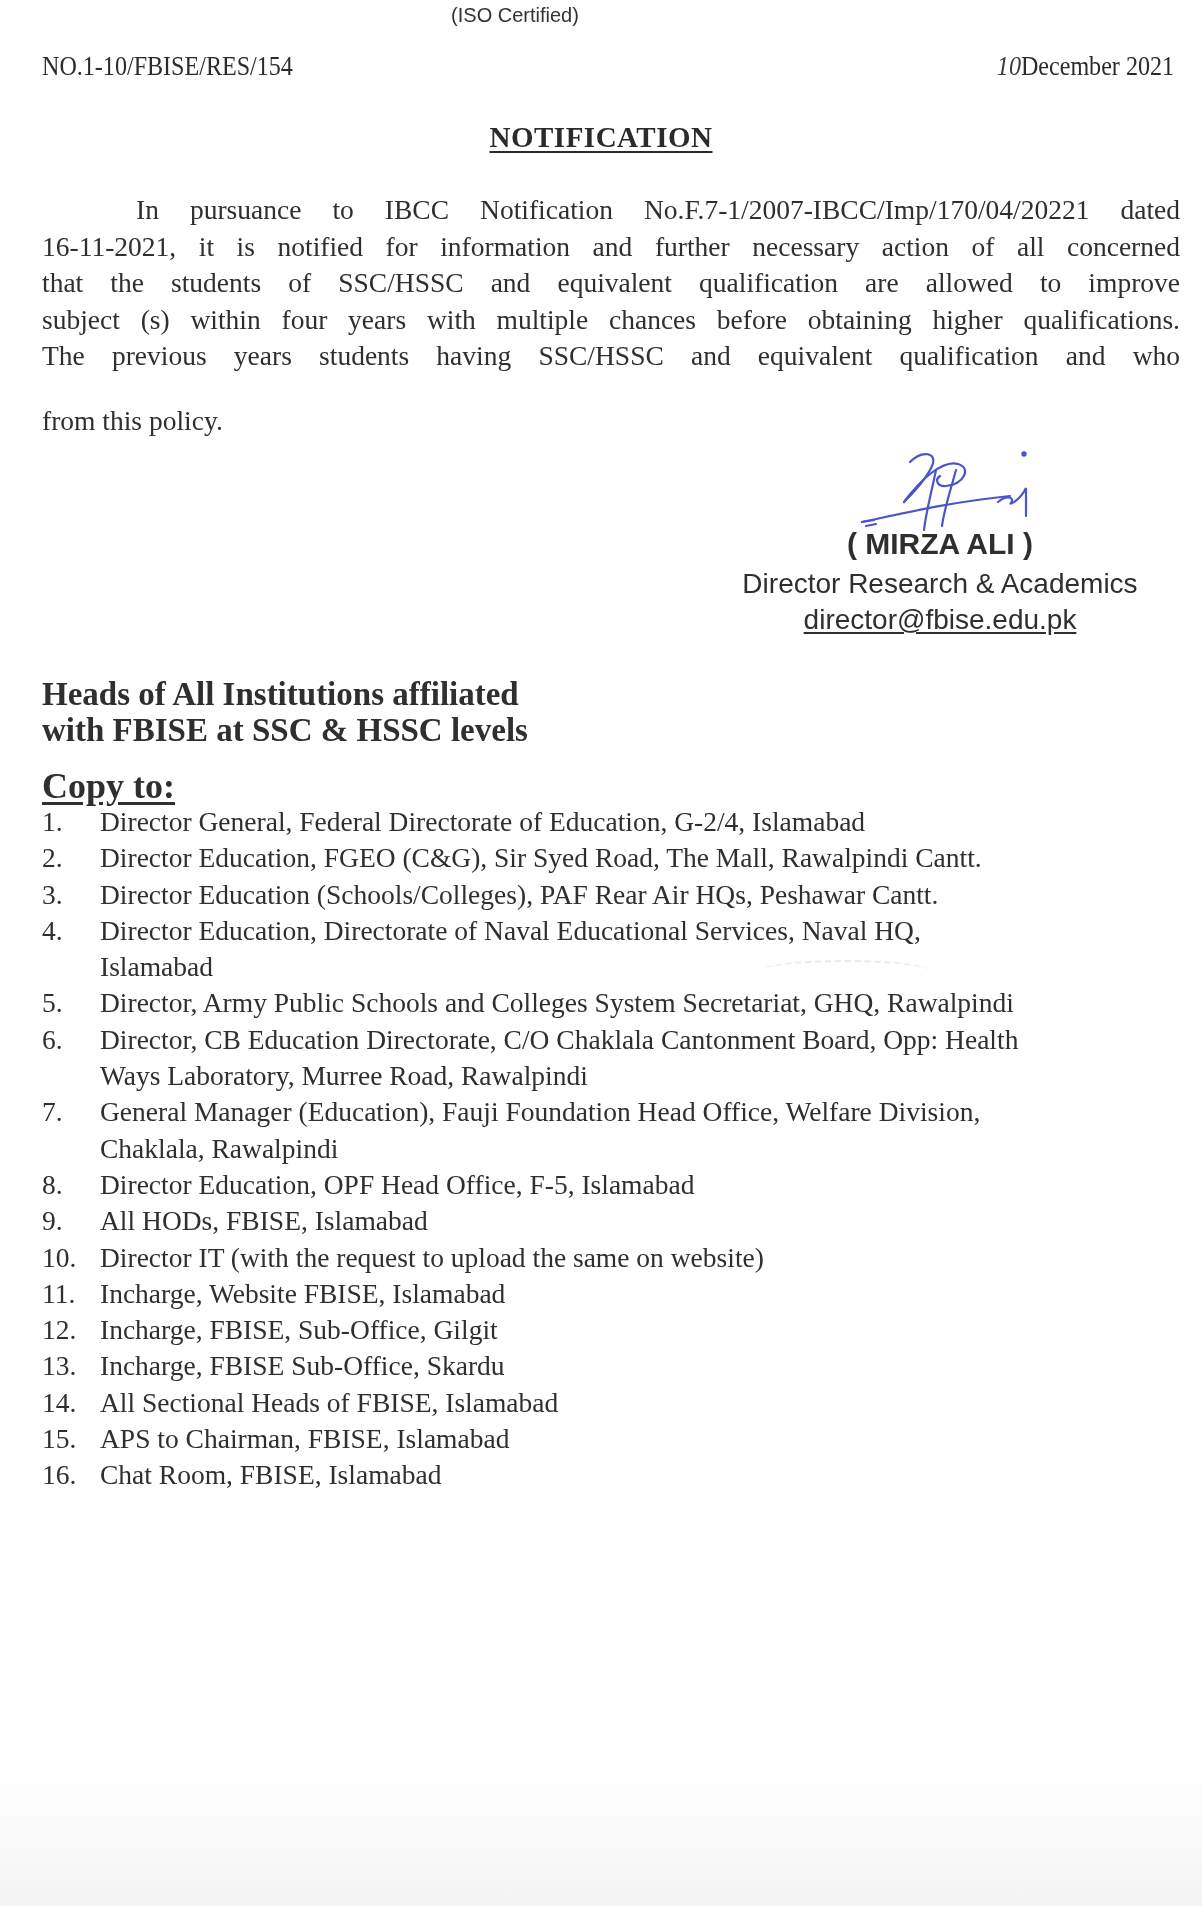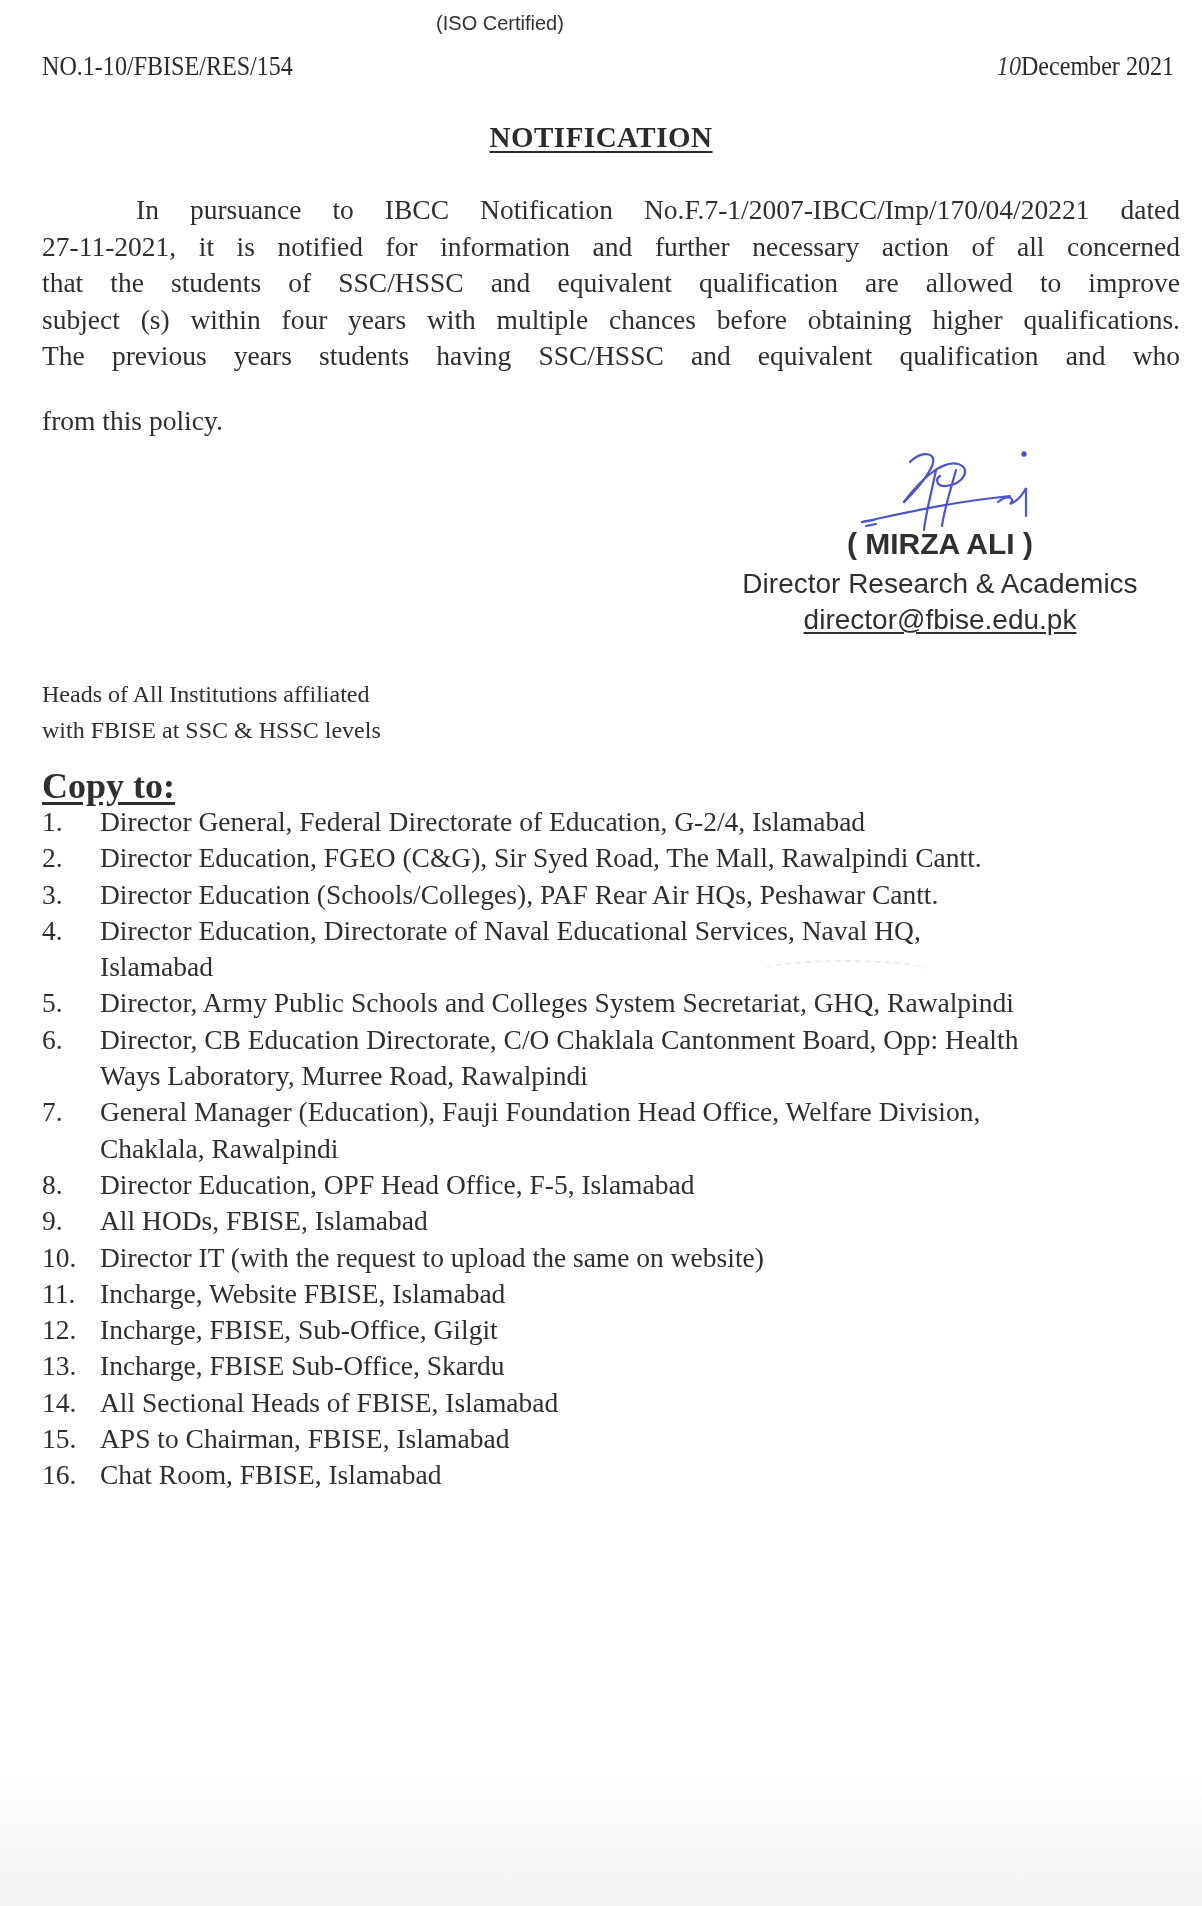--- a/index.html
+++ b/index.html
@@ -1,39 +1,39 @@
 <!DOCTYPE html>
 <html><head>
 <meta charset="utf-8">
 <style>
   html, body { margin:0; padding:0; background:#ffffff; }
   body { width:1202px; height:1906px; position:relative; overflow:hidden;
          font-family:"Liberation Serif", serif; color:#2b2b2b; }
   .page { position:absolute; left:0; top:0; width:1202px; height:1906px;
           background:linear-gradient(#ffffff 0%, #ffffff 93%, #f3f3f3 100%); }
   .abs { position:absolute; white-space:nowrap; }
-  .iso { top:8px; left:0; width:1000px; text-align:center;
-         font-family:"Liberation Sans", sans-serif; font-size:20px; line-height:30px; color:#333; }
+  .iso { top:0px; left:0; width:1000px; text-align:center;
+         font-family:"Liberation Sans", sans-serif; font-size:20px; line-height:30px; color:#333;padding-left:15px; }
   .ref { top:48px; left:42px; font-size:28px; line-height:36px; transform:scaleX(0.86); transform-origin:left; }
   .date { top:48px; right:28px; font-size:28px; line-height:36px; transform:scaleX(0.86); transform-origin:right; }
   .date .day { font-style:italic; color:#3a3a3a; }
   .title { top:118px; left:0; width:1202px; text-align:center; font-weight:bold; font-size:29px; line-height:38px; }
   .title span { text-decoration:underline; text-decoration-thickness:2px; text-underline-offset:4px; letter-spacing:0.5px; }
   .para { position:absolute; top:192px; left:42px; width:1138px; font-size:27.5px; line-height:36.6px;
           text-align:justify; color:#2f2f2f; }
   .para .line { display:block; text-align:justify; text-align-last:justify; white-space:normal; }
   .para .line.first { text-indent:94px; }
   .para .line.last { text-align-last:left;margin-top:28px; }
   .sig-svg { position:absolute; left:860px; top:440px; }
   .sig { position:absolute; left:700px; width:480px; text-align:center; font-family:"Liberation Sans", sans-serif; color:#2f2f2f; }
   .sig-name { top:525px; font-size:30px; font-weight:bold; line-height:38px; }
   .sig-role { top:566px; font-size:28px; line-height:36px; }
   .sig-email { top:602px; font-size:28px; line-height:36px; text-decoration:underline; text-underline-offset:3px; }
   .sig-phone { top:638px; font-size:28px; line-height:36px; }
-  .addr { position:absolute; left:42px; top:676px; font-size:24px; line-height:36.4px; color:#2f2f2f; }
+  .addr { position:absolute; left:42px; top:676px; font-size:33px; line-height:36.4px; color:#2f2f2f;font-weight:bold; }
   .copy-head { position:absolute; left:42px; top:767px; font-size:36px; line-height:38px; font-weight:bold;
                text-decoration:underline; text-underline-offset:4px; color:#2f2f2f; }
   .list { position:absolute; left:42px; top:804px; width:1150px; font-size:27.5px; line-height:36.3px; color:#2f2f2f; margin:0; padding:0; }
   .item { display:flex; }
   .num { width:58px; flex:none; }
   .txt { flex:1; }
   .stain { position:absolute; left:760px; top:960px; width:170px; height:20px; border-top:2px dashed #ddd; border-radius:50% 50% 0 0; opacity:.6; }
 </style>
 </head>
 <body>
@@ -47,21 +47,21 @@
   <div class="abs date">
     <span class="day">10</span><span>December 2021</span>
   </div>
 
   <div class="abs title">
     <span>NOTIFICATION</span>
   </div>
 
   <div class="para">
     <span class="line first">In pursuance to IBCC Notification No.F.7-1/2007-IBCC/Imp/170/04/20221 dated</span>
-    <span class="line">27-11-2021, it is notified for information and further necessary action of all concerned</span>
+    <span class="line">16-11-2021, it is notified for information and further necessary action of all concerned</span>
     <span class="line">that the students of SSC/HSSC and equivalent qualification are allowed to improve</span>
     <span class="line">subject (s) within four years with multiple chances before obtaining higher qualifications.</span>
     <span class="line">The previous years students having SSC/HSSC and equivalent qualification and who</span>
     <span class="line last">from this policy.</span>
   </div>
 
   <svg class="sig-svg" width="180" height="105" viewBox="0 0 180 105">
     <g fill="none" stroke="#4a55c8" stroke-width="2.2" stroke-linecap="round">
       <path d="M50 22 C62 10, 78 12, 72 26 C66 40, 48 58, 44 62"></path>
       <path d="M44 62 C60 40, 82 20, 98 24 C112 28, 104 44, 86 46 C78 47, 74 40, 80 36"></path>

